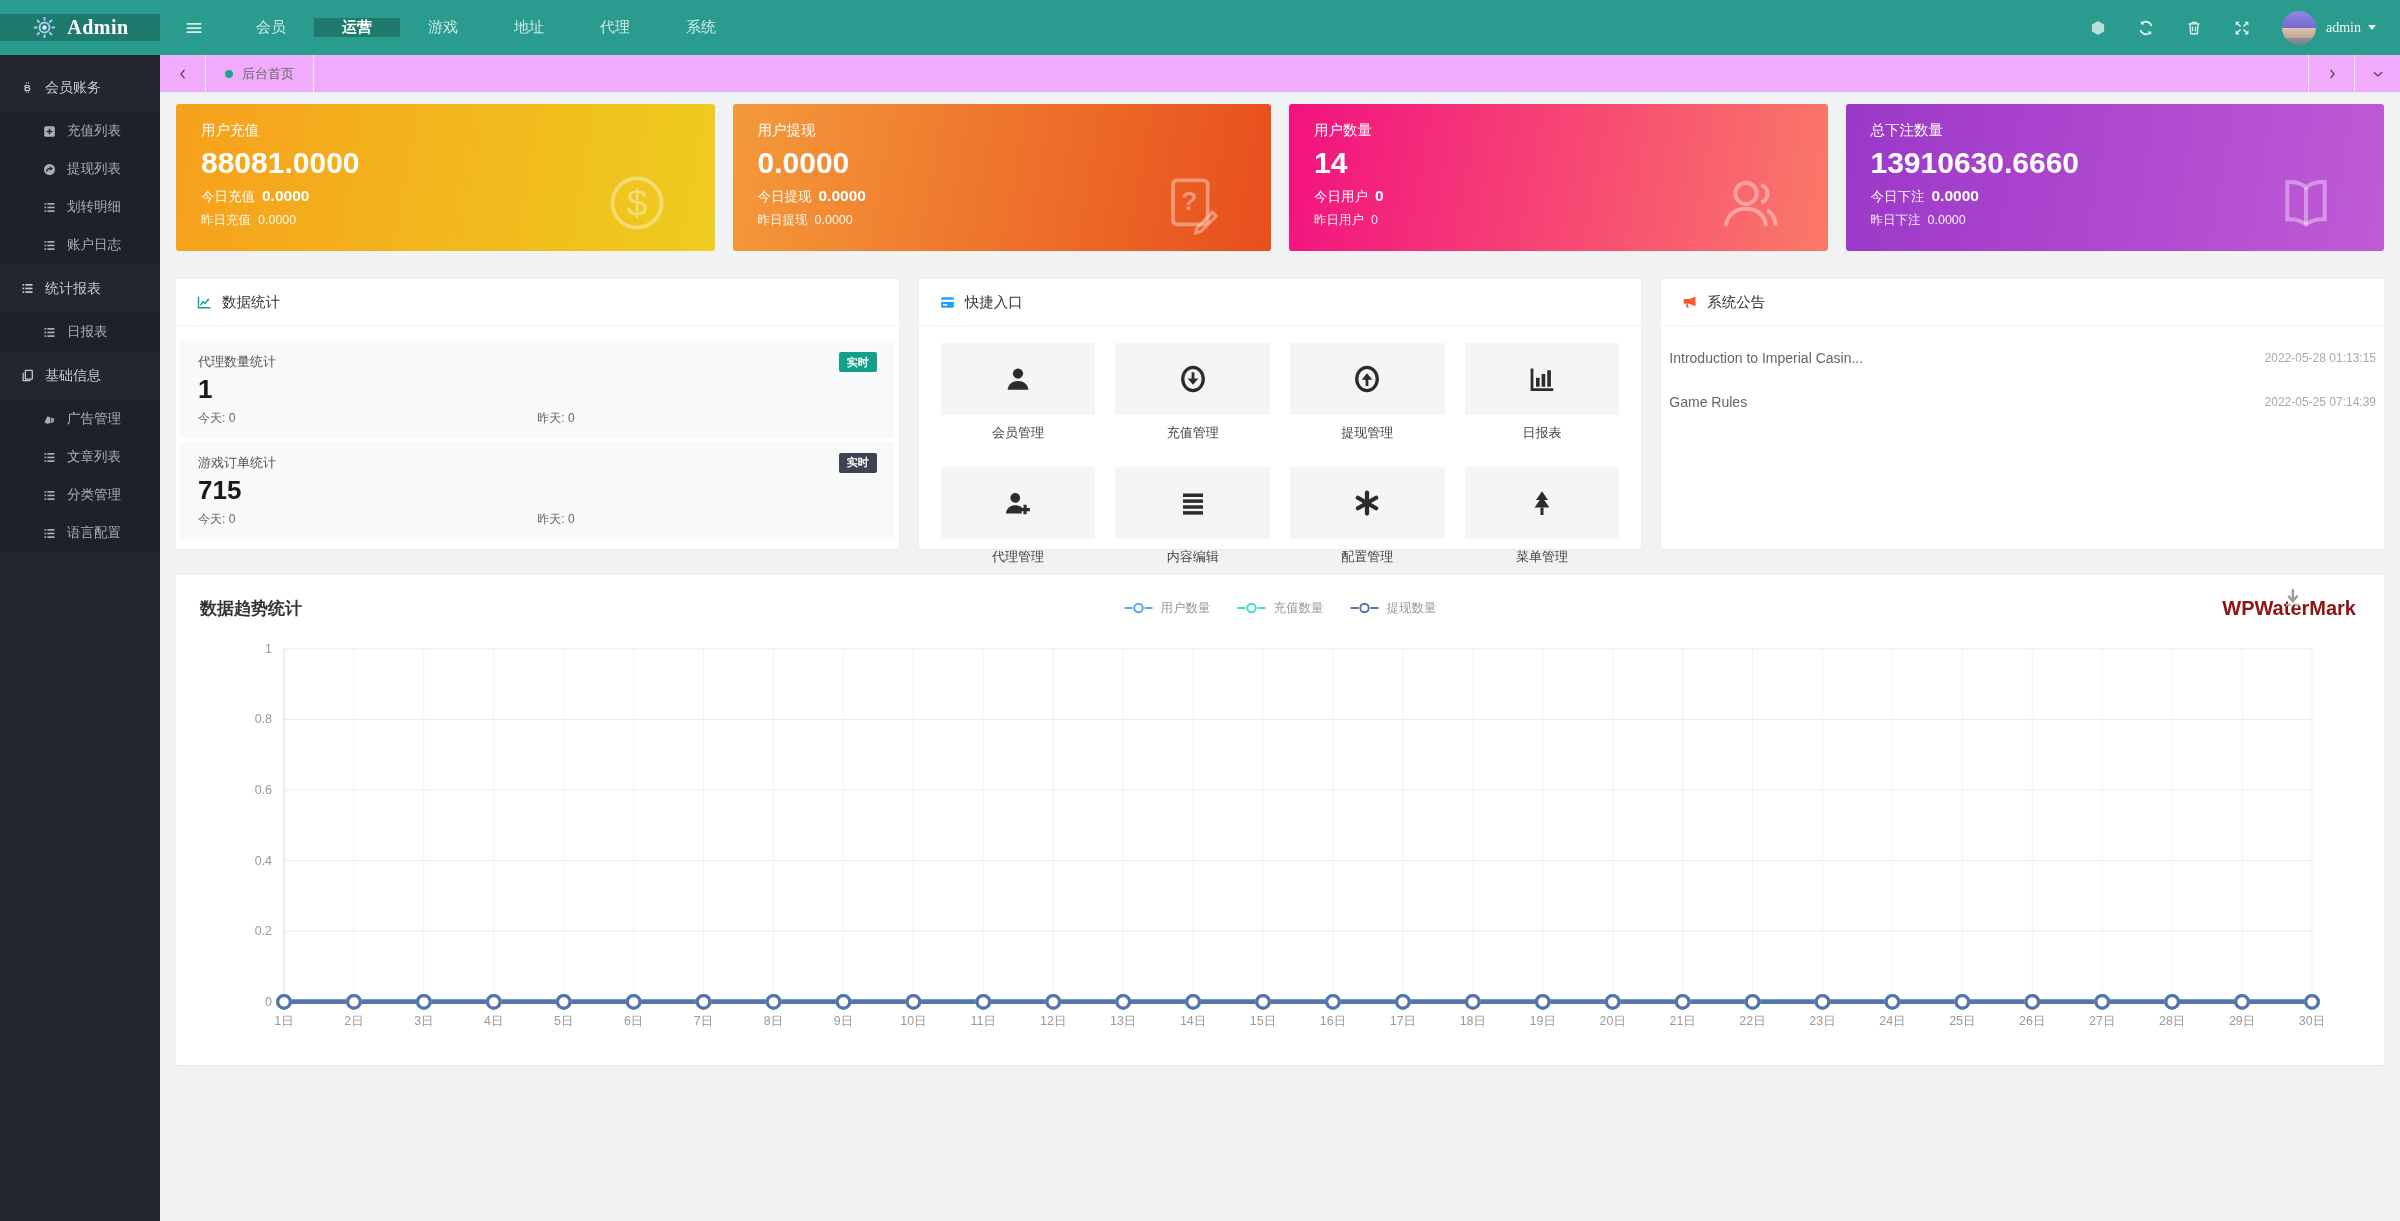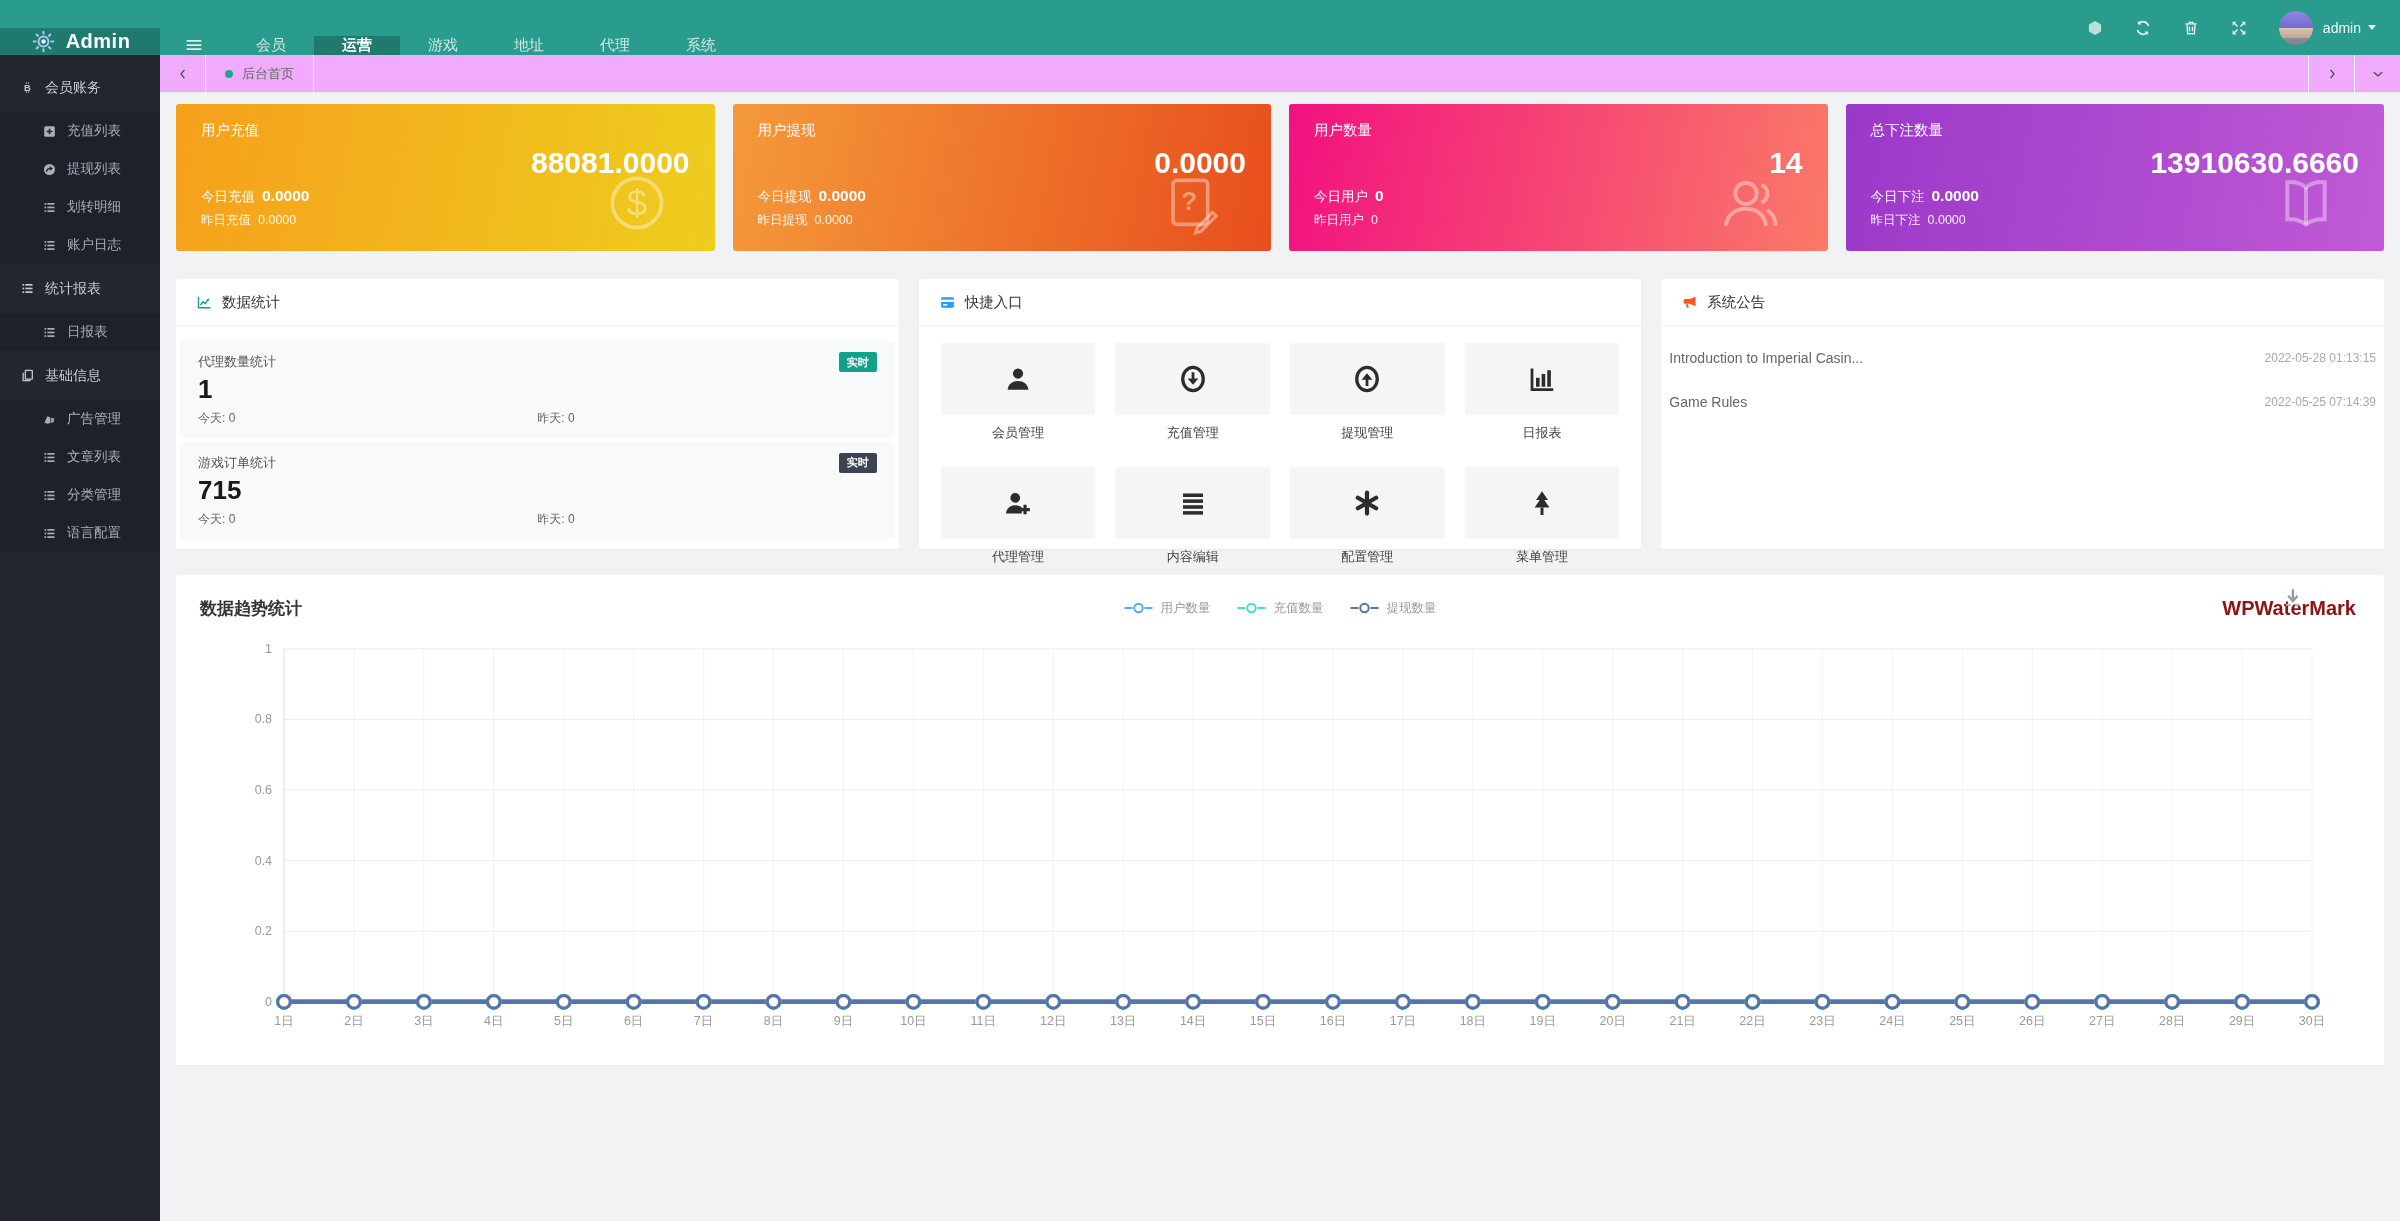--- a/index.html
+++ b/index.html
@@ -2,21 +2,21 @@
 <html><head>
 <meta charset="utf-8">
 <style>
   * { margin:0; padding:0; box-sizing:border-box; }
   html,body { width:2400px; height:1221px; overflow:hidden; }
   body { font-family:"Liberation Sans","DejaVu Sans",sans-serif; background:#f1f2f3; }
   svg { display:block; }
   .app { width:2400px; height:1221px; display:flex; flex-direction:column; }
 
   
-  .navbar { height:55px; background:#299c8d; display:flex; align-items:flex-end; color:#fff; flex:none; }
+  .navbar { height:55px; background:#299c8d; display:flex; align-items:center; color:#fff; flex:none;font-family:Liberation Serif, serif; }
   .logo { width:160px; background:#1f7a6e; display:flex; align-items:center; justify-content:center; gap:9px; cursor:pointer; }
   .logo svg { width:27px; height:27px; }
   .brand { font-size:20px; font-weight:bold; letter-spacing:.5px; }
   .nav-item { padding:0 28px; display:flex; align-items:center; font-size:15px; color:#cfe9e3; cursor:pointer; }
   .nav-item.hamburger { padding:0 24px; }
   .nav-item.hamburger svg { width:20px; height:20px; color:#d8efe9; }
   .nav-item.active { background:#1f7a6d; color:#fff; font-weight:bold; }
   .nav-right { margin-left:auto; display:flex; align-items:center; padding-right:24px; }
   .nav-icon-btn { width:48px; height:55px; display:flex; align-items:center; justify-content:center; cursor:pointer; }
   .nav-icon-btn svg { width:18px; height:18px; color:rgba(255,255,255,.85); }
@@ -42,21 +42,21 @@
   .tab { display:flex; align-items:center; gap:9px; padding:0 19px; font-size:13px; color:#666; border-right:1px solid #f1f1f1; cursor:pointer; }
   .tab-dot { width:8px; height:8px; border-radius:50%; background:#21a392; }
   .tab-spacer { flex:1; }
 
   
   .content { flex:1; padding:11px 16px; overflow:hidden; }
 
   .cards-row { display:flex; gap:18px; }
   .card { flex:1; height:147px; border-radius:3px; color:#fff; padding:17px 25px; position:relative; }
   .card-label { font-size:14.5px; }
-  .card-value { font-size:30px; font-weight:bold; margin-top:4px; line-height:1.25;text-align:right; }
+  .card-value { font-size:30px; font-weight:bold; margin-top:4px; line-height:1.25; }
   .card-sub  { font-size:13.5px; margin-top:5px; }
   .card-sub b { font-size:15.5px; margin-left:7px; }
   .card-sub2 { font-size:12.5px; margin-top:6px; opacity:.92; }
   .card-sub2 span { margin-left:7px; }
   .card-icon { position:absolute; right:46px; bottom:16px; width:64px; height:64px; color:rgba(255,255,255,.38); }
   .card-icon svg { width:100%; height:100%; }
 
   .panels-row { display:flex; gap:20px; margin-top:28px; height:270px; }
   .panel { background:#fff; border-radius:2px; box-shadow:0 1px 2px rgba(0,0,0,.04); }
   .panels-row .panel { flex:1; min-width:0; display:flex; flex-direction:column; }

